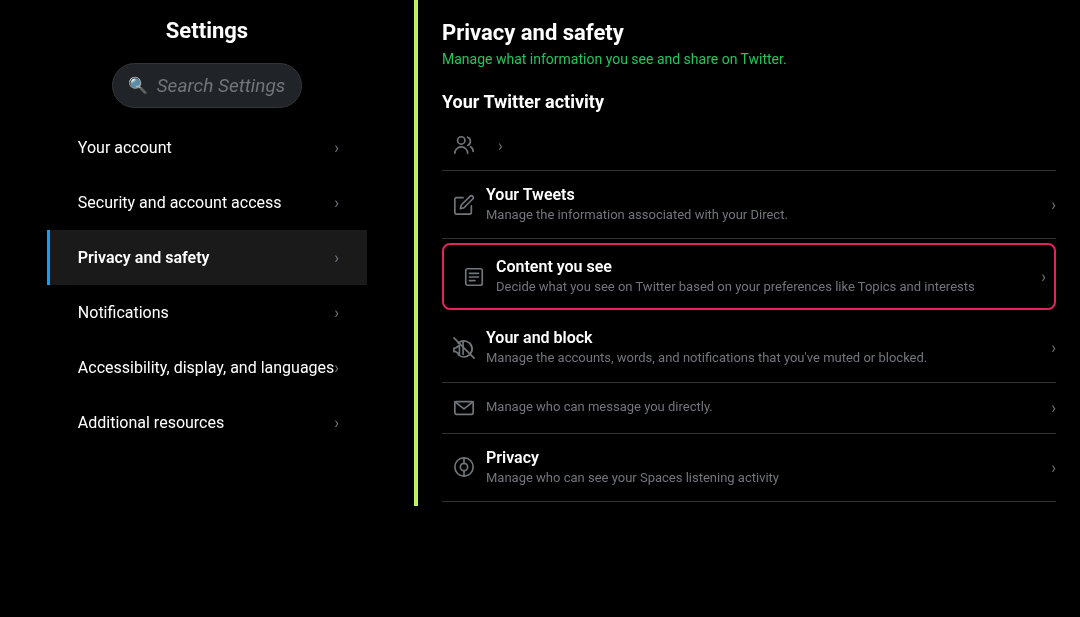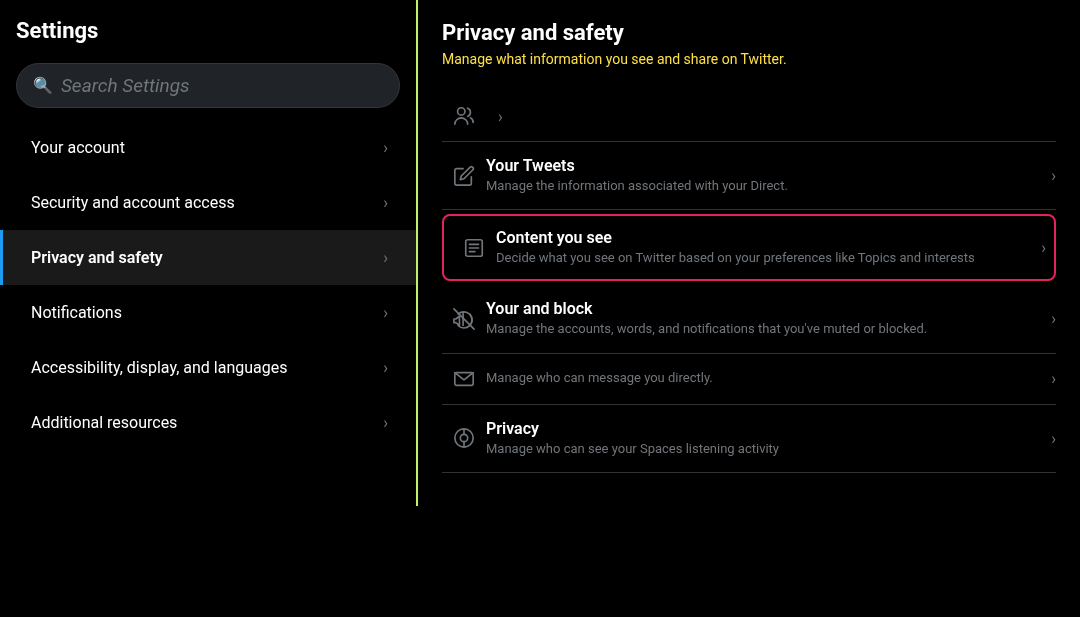--- a/index.html
+++ b/index.html
@@ -12,24 +12,25 @@
       overflow: hidden;
       display: flex;
     }
 
     
     .sidebar {
       width: 418px;
       min-width: 418px;
       height: 506px;
       background: #000;
-      border-right: 2px solid #bef264;
+      border-right: 4px solid #bef264;
       display: flex;
       flex-direction: column;
       overflow-y: auto;
+      align-items: center;
     }
 
     .sidebar-title {
       font-size: 22px;
       font-weight: 700;
       padding: 18px 16px 12px 16px;
       color: #fff;
     }
 
     .search-bar-wrapper {
@@ -99,21 +100,21 @@
 
     .main-title {
       font-size: 22px;
       font-weight: 700;
       color: #fff;
       margin-bottom: 6px;
     }
 
     .main-subtitle {
       font-size: 14px;
-      color: #fde047;
+      color: #22c55e;
       margin-bottom: 24px;
     }
 
     .section-title {
       font-size: 18px;
       font-weight: 700;
       color: #fff;
       margin-bottom: 8px;
     }
 
@@ -213,20 +214,21 @@
       <div class="sidebar-nav-item">
     <span class="sidebar-nav-label">Additional resources</span>
     <span class="chevron-icon">›</span>
   </div>
     </div>
 </nav>
 
 <main class="main-content">
   <h2 class="main-title">Privacy and safety</h2>
   <p class="main-subtitle">Manage what information you see and share on Twitter.</p>
+  <h3 class="section-title">Your Twitter activity</h3>
 
   <div>
 
   <div class="menu-item">
     <div class="menu-item-icon">
           <svg class="icon-svg" viewBox="0 0 24 24" xmlns="http://www.w3.org/2000/svg">
         <circle cx="9" cy="7" r="4" stroke="#71767b" stroke-width="1.8" fill="none"></circle>
         <path d="M2 21c0-3.866 3.134-7 7-7s7 3.134 7 7" stroke="#71767b" stroke-width="1.8" fill="none" stroke-linecap="round"></path>
         <path d="M16 3.5c1.5.5 3 2 3 4.5s-1.5 4-3 4.5" stroke="#71767b" stroke-width="1.8" fill="none" stroke-linecap="round"></path>
         <path d="M19 14c2 1 3 3 3 5" stroke="#71767b" stroke-width="1.8" fill="none" stroke-linecap="round"></path>

